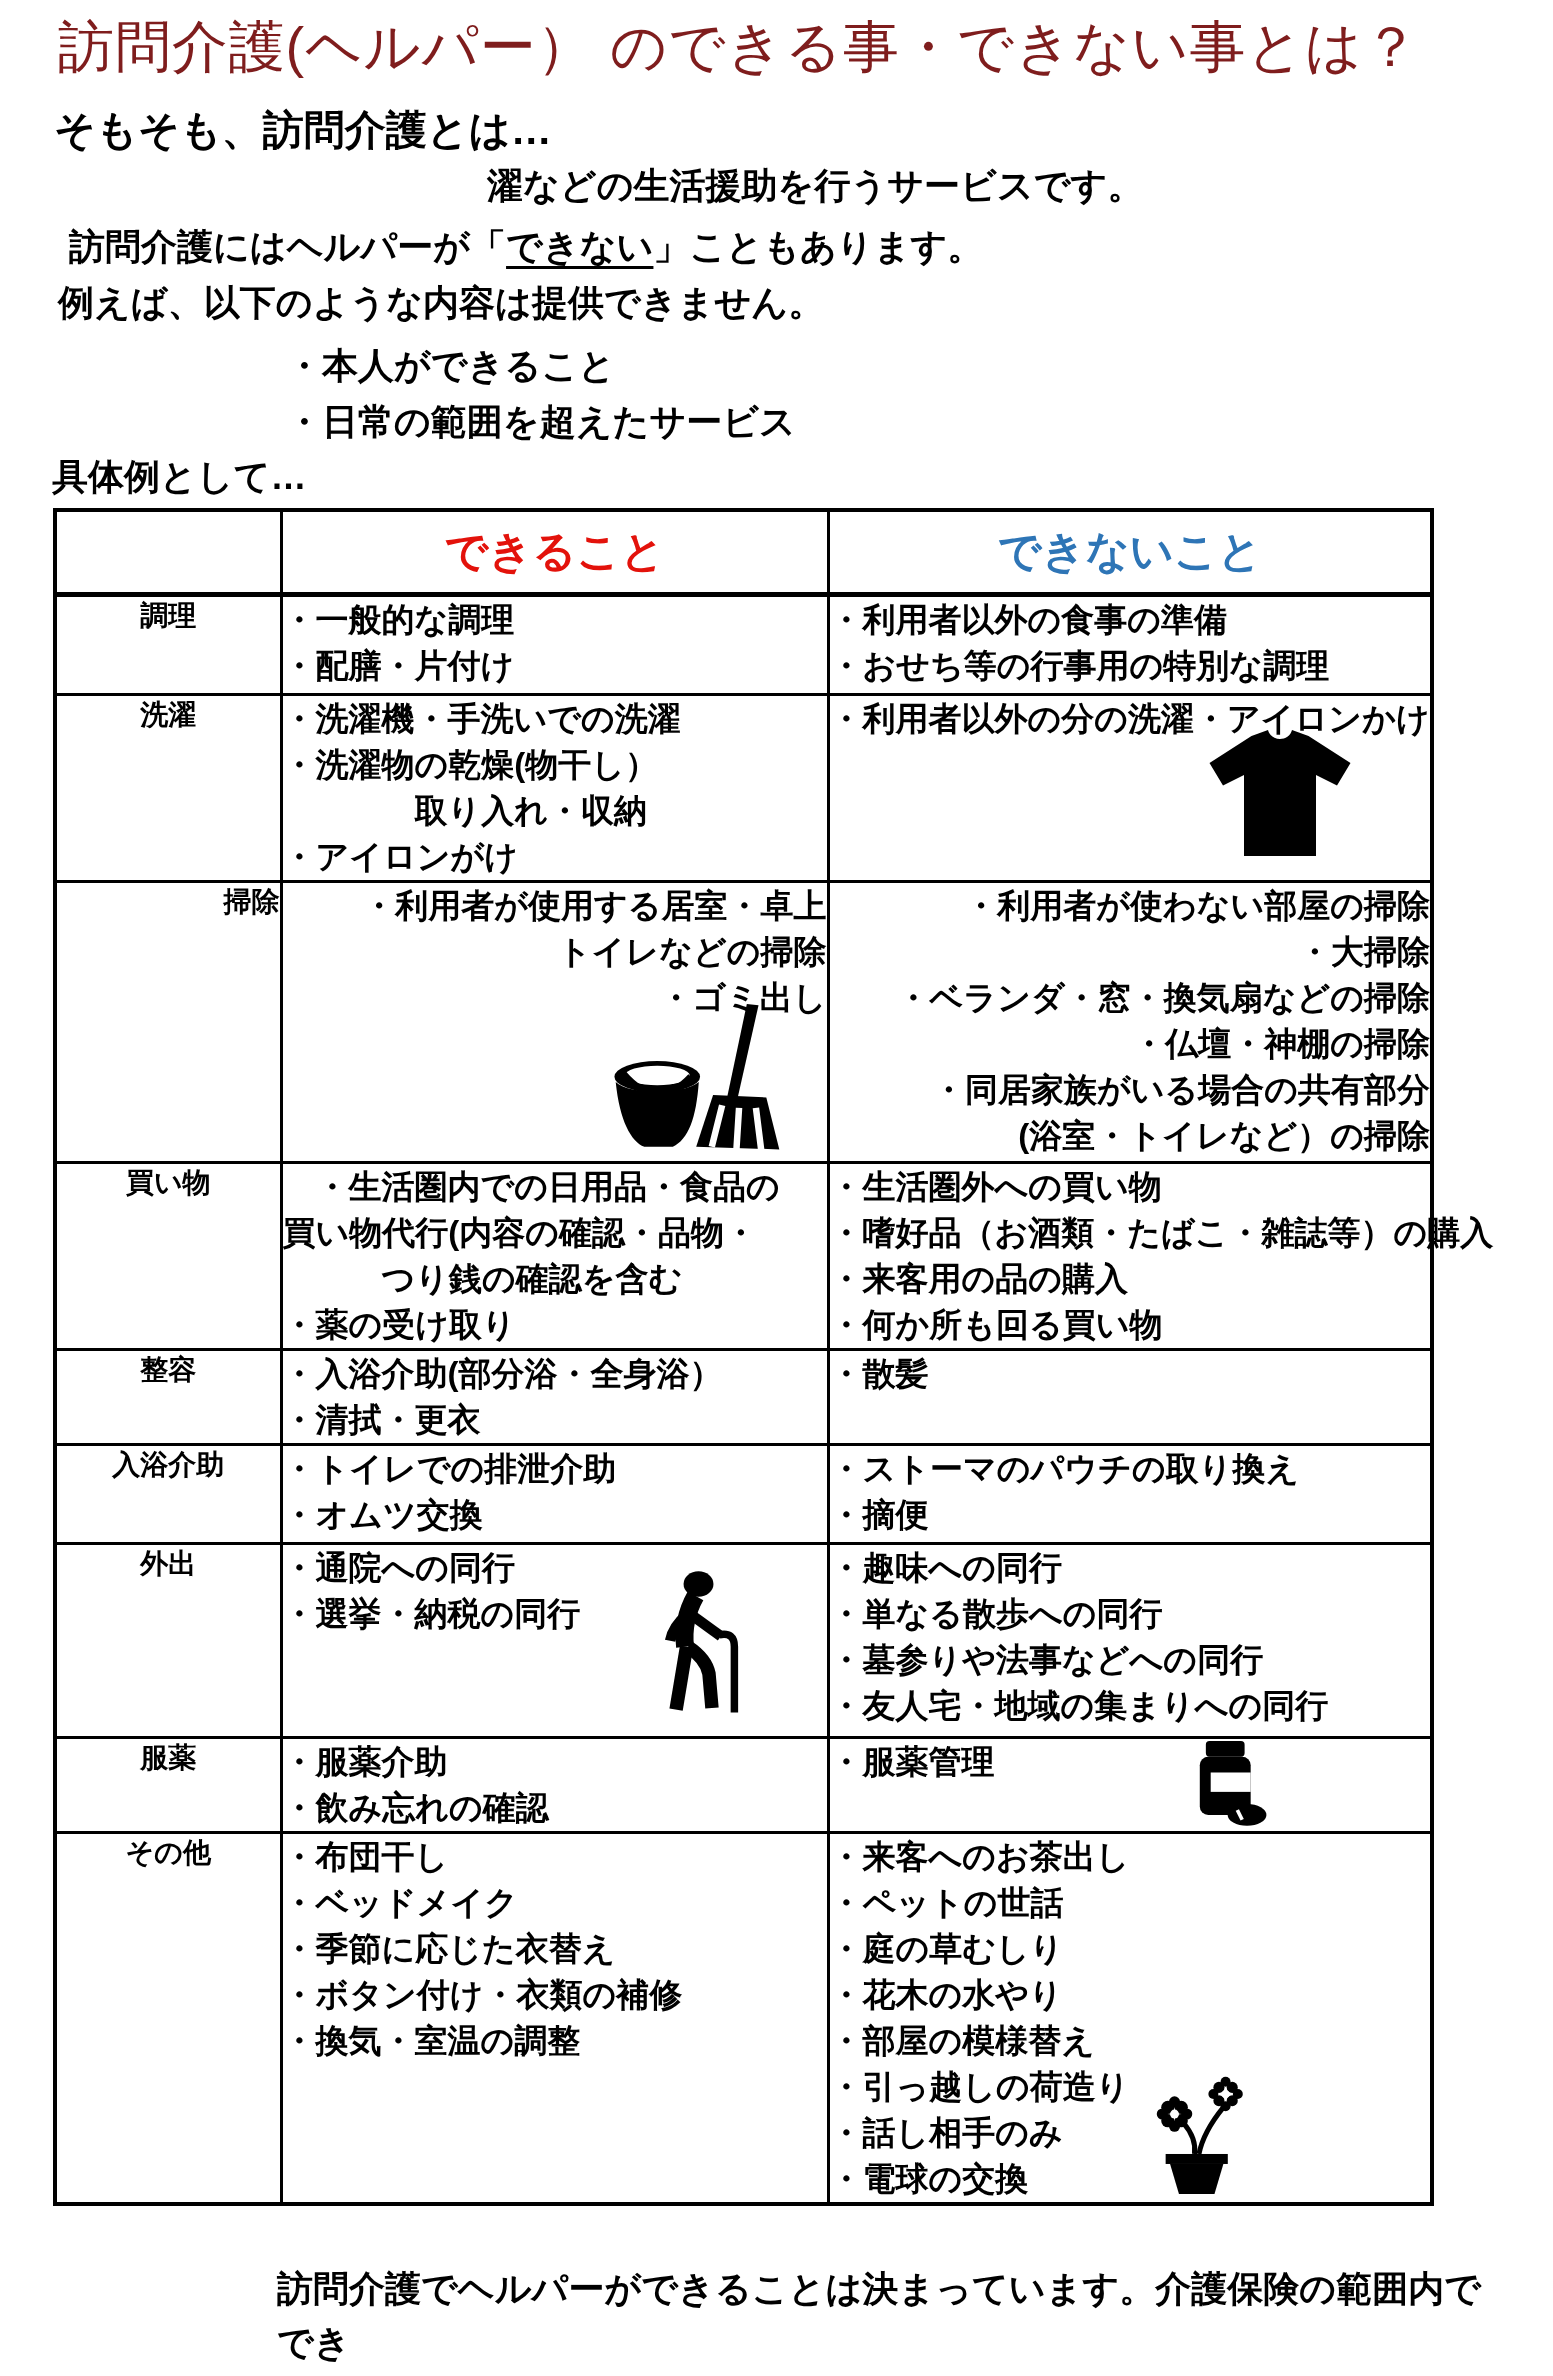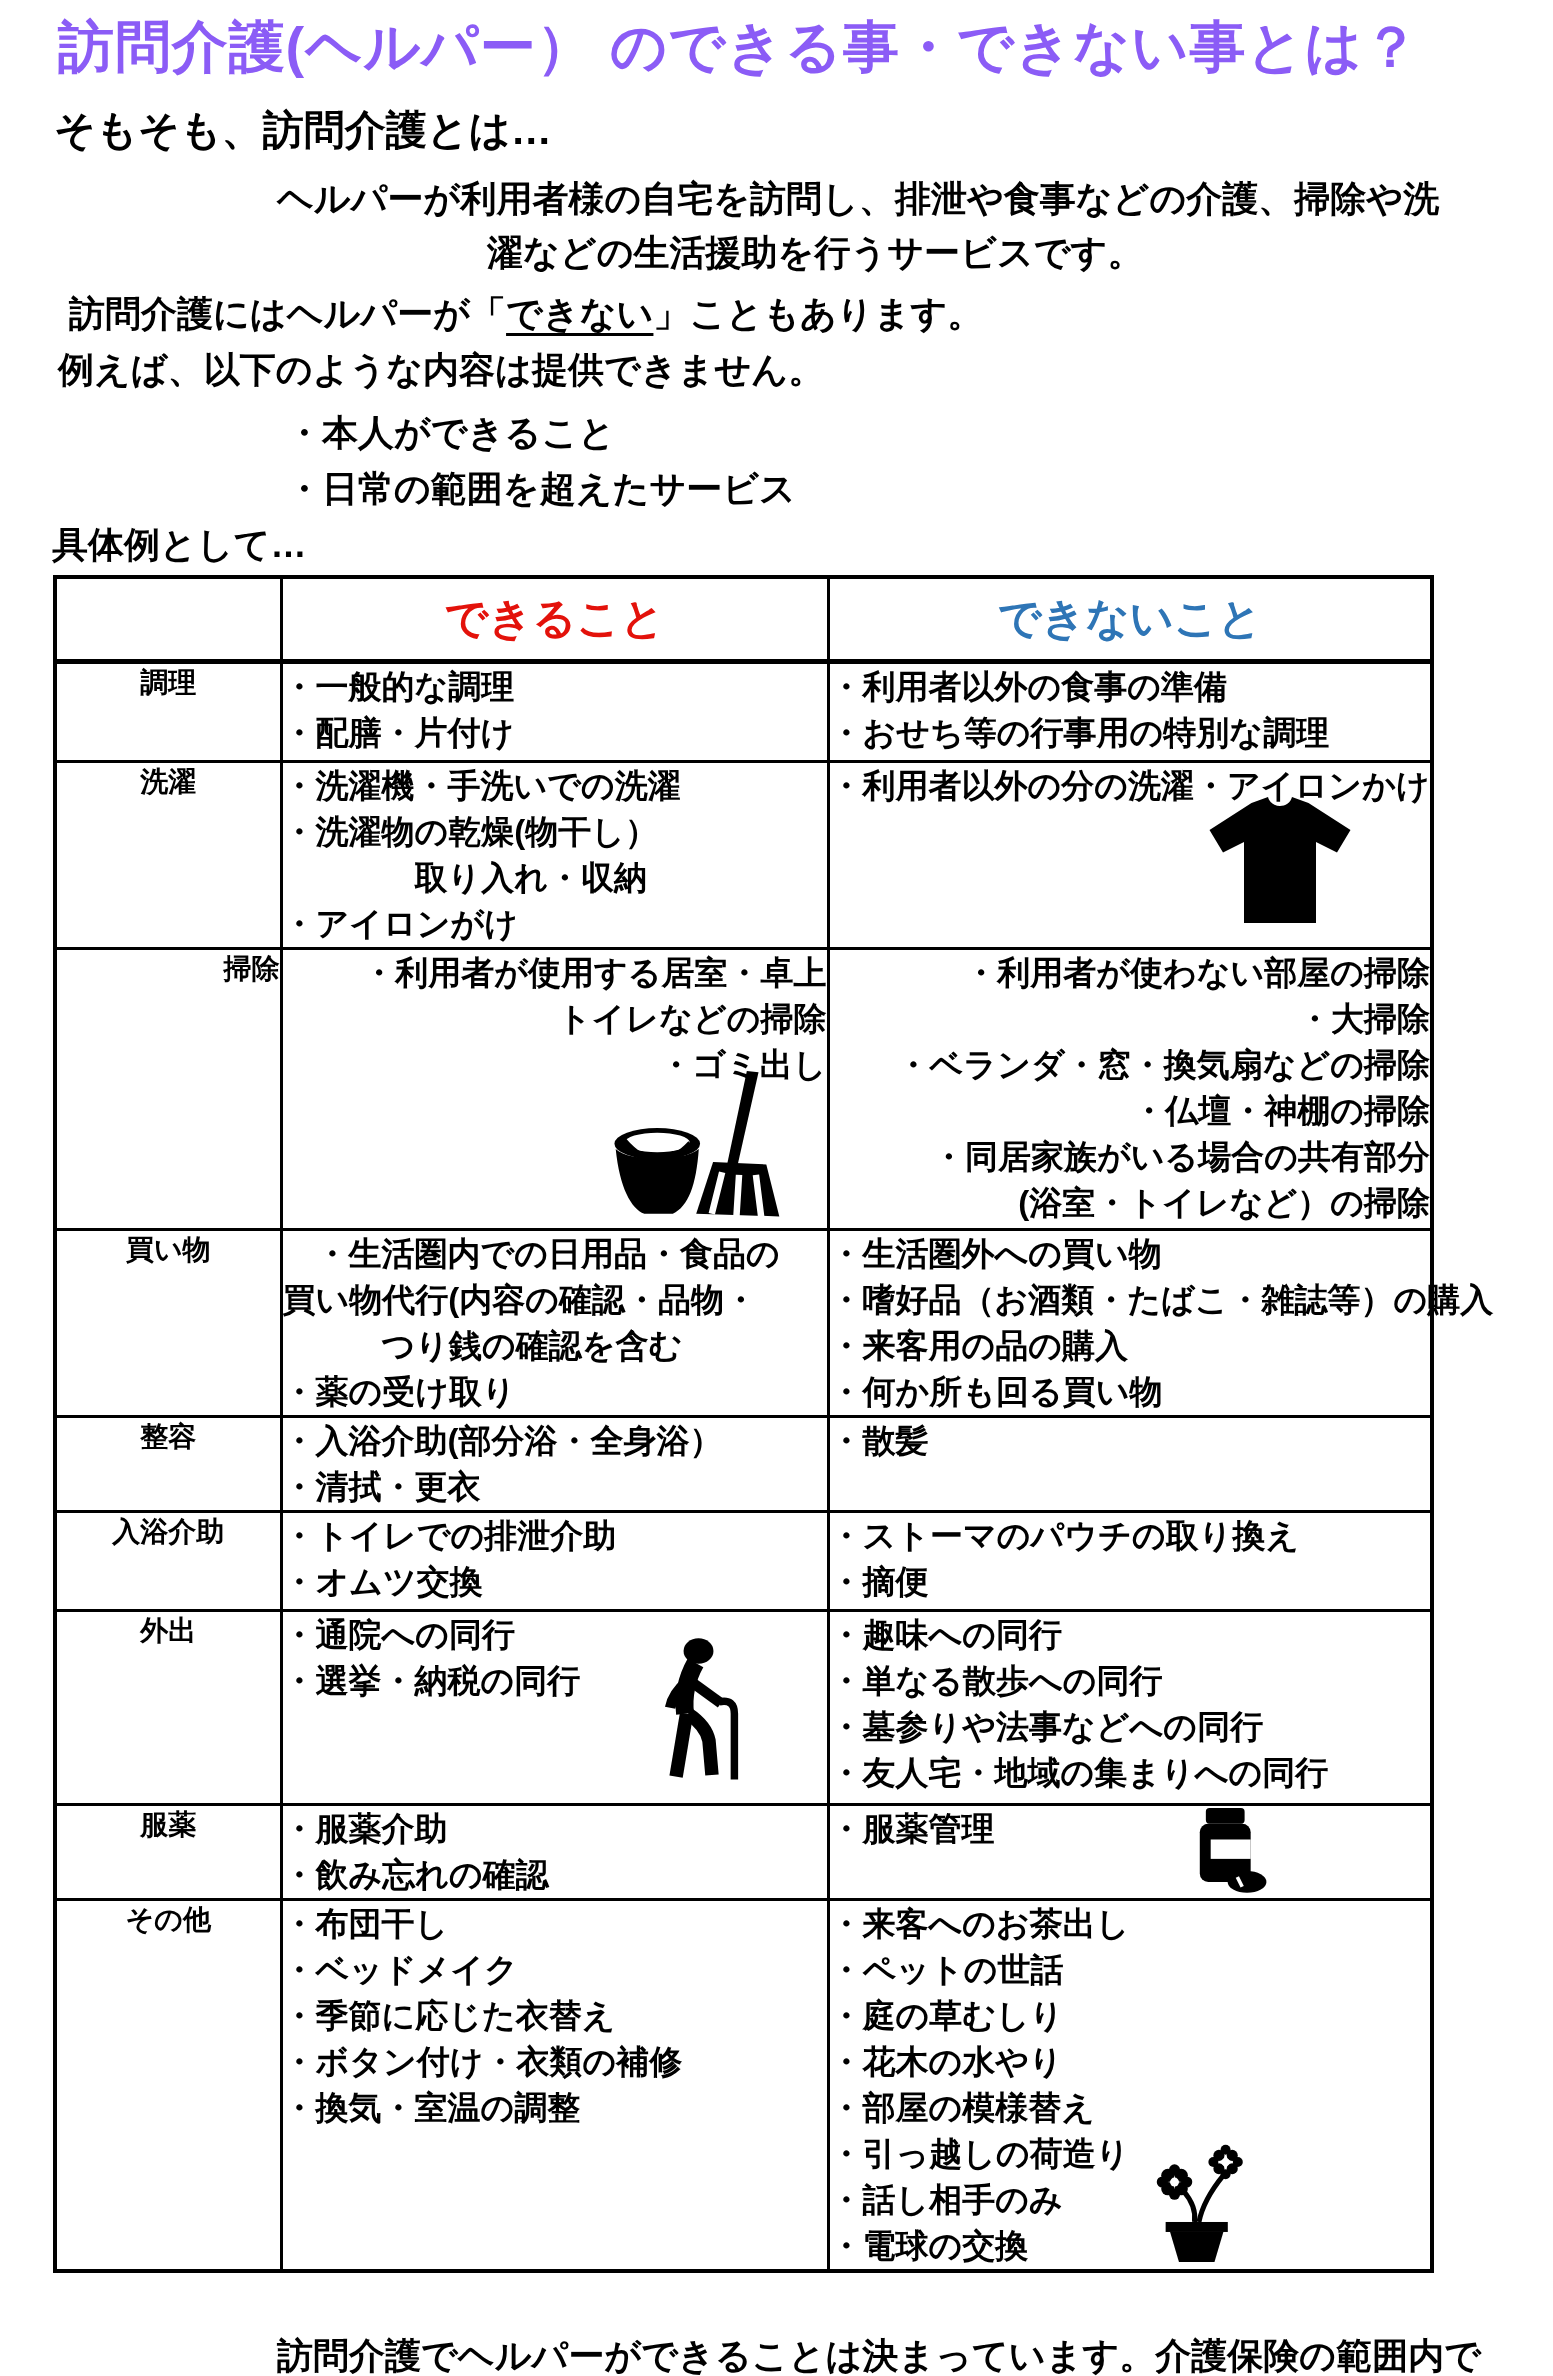--- a/index.html
+++ b/index.html
@@ -8,22 +8,22 @@
     font-family:"Liberation Sans","DejaVu Sans",sans-serif;
     color:#000;
     font-weight:700;
   }
   .page{position:relative;width:1553px;min-height:2376px;background:#fff;overflow:hidden;}
 
   .title{
     margin:15px 0 0 58px;
     font-size:56px;
     line-height:1.15;
-    color:#8b5cf6;
-    font-weight:700;
+    color:#7f1d1d;
+    font-weight:400;
     letter-spacing:0.9px;
   }
   .intro-heading{
     margin:24px 0 0 54px;
     font-size:41px;
   }
   .intro-line1{margin:15px 0 0 277px;font-size:36px;line-height:1.45;}
   .intro-line2{margin:1.9px 0 0 487px;font-size:36px;line-height:1.45;}
   .note1{margin:9.4px 0 0 69px;font-size:36px;line-height:1.4;}
   .note1 .u{text-decoration:underline;text-underline-offset:6.6px;}
@@ -88,21 +88,20 @@
   }
 </style>
 </head>
 <body>
 
 <div class="page">
 
   <div class="title">訪問介護(ヘルパー） のできる事・できない事とは？</div>
 
   <div class="intro-heading">そもそも、訪問介護とは…</div>
-  <div class="intro-line1">ヘルパーが利用者様の自宅を訪問し、排泄や食事などの介護、掃除や洗</div>
   <div class="intro-line2">濯などの生活援助を行うサービスです。</div>
 
   <div class="note1"><span>訪問介護にはヘルパーが「</span><span class="u">できない</span><span>」こともあります。</span></div>
   <div class="note2">例えば、以下のような内容は提供できません。</div>
 
   <div class="bullets">
     <div class="bullet-col col2">
         <div class="cell-line">・本人ができること</div>
         <div class="cell-line">・日常の範囲を超えたサービス</div>
       </div>

